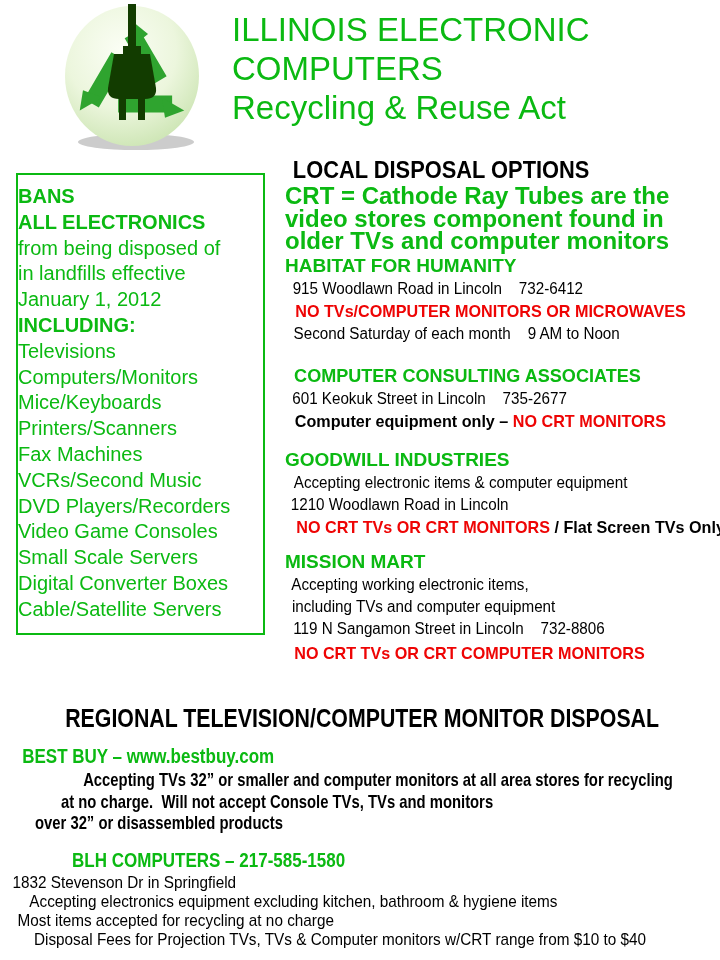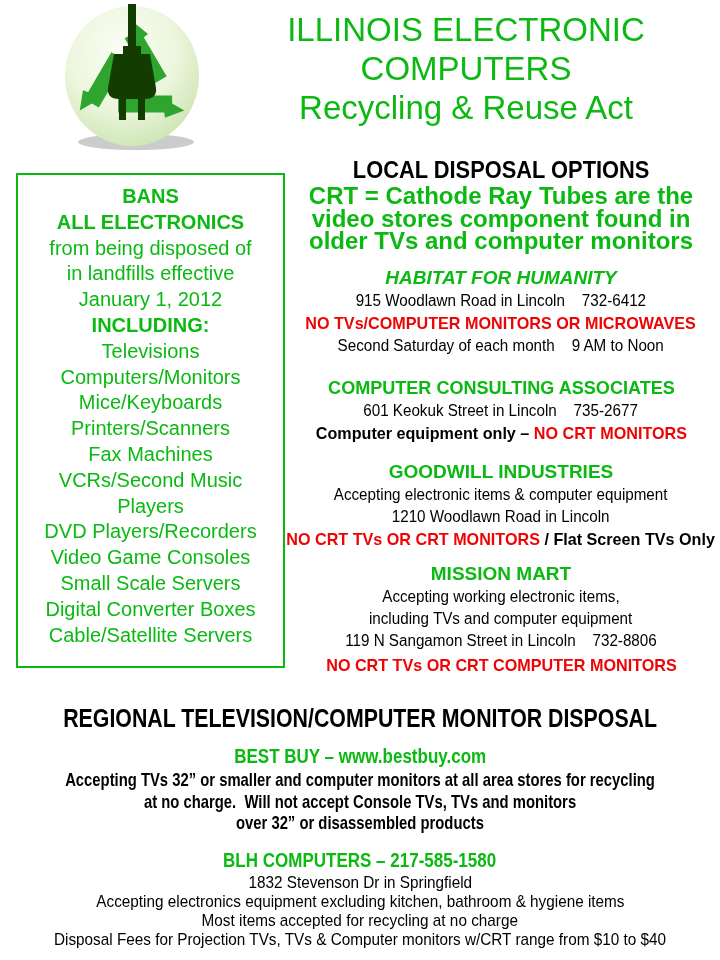--- a/index.html
+++ b/index.html
@@ -1,19 +1,19 @@
 <!DOCTYPE html>
 <html style="--green: #0bb912; --red: #ee0404; --black: #000000; --logo_dark_green: #123c00; --logo_arrow_green: #2fa42f;"><head>
 <meta charset="utf-8">
 <style>
   html,body{margin:0;padding:0;background:#fff;}
   .page{position:relative;width:720px;height:960px;background:#fff;overflow:hidden;
         font-family:"Liberation Sans",sans-serif;color:#000;}
   
-  .row{display:flex;justify-content:center;}
+  .row{display:flex;justify-content:flex-start;}
   .t{display:block;white-space:pre;transform-origin:50% 50%;}
   .b{font-weight:bold;}
   .g{color:var(--green);}
   .r{color:var(--red);}
   
   .fs33{font-size:33px;line-height:39px;}
   .fs23{font-size:23px;line-height:29px;}
   .fs20{font-size:20px;line-height:25.8px;}
   .fs19n{font-size:19px;line-height:25px;}
   .fs18{font-size:24px;line-height:22.5px;}
@@ -21,27 +21,27 @@
   .fs16{font-size:16px;line-height:22px;}
   .fs26{font-size:26px;line-height:32px;}
   .fs20r{font-size:20px;line-height:25px;}
   .fs19b{font-size:19px;line-height:21.5px;}
   .fs17{font-size:17px;line-height:21px;}
   .fs17s{font-size:17px;line-height:19px;}
   
   .sx95{transform:scaleX(.95);} .sx9{transform:scaleX(.9);}
   .sx85{transform:scaleX(.85);} .sx82{transform:scaleX(.82);} .sx78{transform:scaleX(.78);}
   
-  .mt2{margin-top:2px;} .mt10{margin-top:10px;} .mt12{margin-top:12px;font-style:italic;}
-  .mt14{margin-top:14px;} .mt16{margin-top:14px;} .mt18{margin-top:18px;}
+  .mt2{margin-top:2px;} .mt10{margin-top:10px;} .mt12{margin-top:0;}
+  .mt14{margin-top:14px;margin-left:48px;} .mt16{margin-top:14px;} .mt18{margin-top:18px;}
   
   .logo{position:absolute;left:46px;top:2px;width:172px;height:150px;}
   .title{position:absolute;left:232px;top:10px;width:468px;}
-  .bans{position:absolute;left:16px;top:173px;width:269px;box-sizing:border-box;
-        border:2px solid var(--green);padding:9px 0 18px;}
+  .bans{position:absolute;left:16px;top:173px;width:249px;box-sizing:border-box;
+        border:2px solid var(--green);padding:9px 0 10px;}
   .local{position:absolute;left:285px;top:156px;width:432px;}
   .regional{position:absolute;left:0;top:702px;width:720px;}
 </style>
 </head>
 <body>
 
 <div class="page">
 
   <div class="logo">
     <svg width="172" height="150" viewBox="0 0 172 150">
@@ -113,23 +113,20 @@
     <div class="row">
         <span class="t fs20 g">Printers/Scanners</span>
       </div>
     <div class="row">
         <span class="t fs20 g">Fax Machines</span>
       </div>
     <div class="row">
         <span class="t fs20 g">VCRs/Second Music</span>
       </div>
     <div class="row">
-        <span class="t fs20 g">Players</span>
-      </div>
-    <div class="row">
         <span class="t fs20 g">DVD Players/Recorders</span>
       </div>
     <div class="row">
         <span class="t fs20 g">Video Game Consoles</span>
       </div>
     <div class="row">
         <span class="t fs20 g">Small Scale Servers</span>
       </div>
     <div class="row">
         <span class="t fs20 g">Digital Converter Boxes</span>

